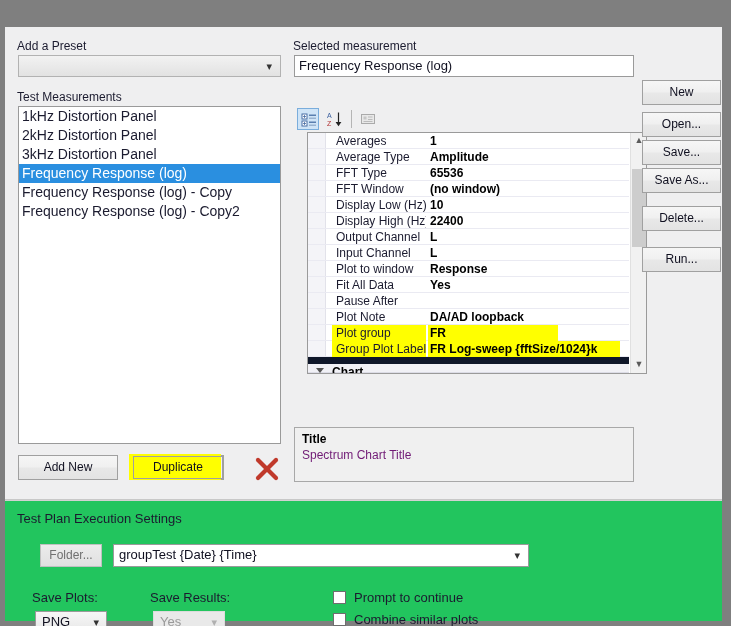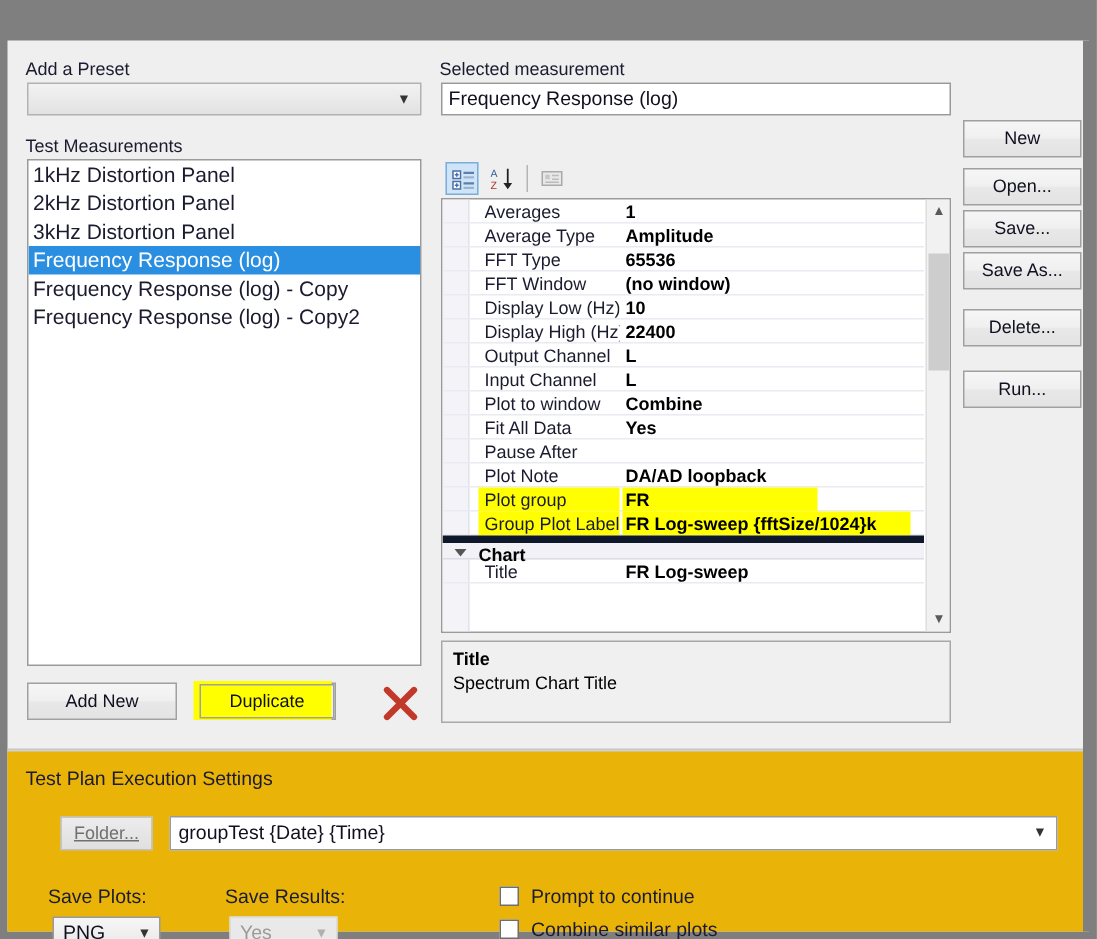--- a/index.html
+++ b/index.html
@@ -244,22 +244,22 @@
     position: absolute;
     left: 56px; top: 3px;
     width: 1px; height: 18px;
     background: #b5b5b5;
   }
   .pgicon { position: absolute; left: 3px; top: 3px; width: 16px; height: 16px; }
 
   
   #propgrid {
     position: absolute;
-    left: 289px; top: 105px;
-    width: 340px; height: 290px;
+    left: 302px; top: 105px;
+    width: 340px; height: 242px;
     background: #fff;
     border: 1px solid #9a9a9a;
     box-sizing: border-box;
     overflow: hidden;
   }
   #pg-leftcol {
     position: absolute;
     left: 0; top: 0;
     width: 18px; height: 100%;
     background: #f4f4f8;
@@ -313,21 +313,21 @@
     color: #000;
   }
   .pg-row.category .expander {
     position: absolute;
     left: 8px; top: 4px;
     width: 0; height: 0;
     border-left: 4px solid transparent;
     border-right: 4px solid transparent;
     border-top: 5px solid #555;
   }
-  .pg-row.toprule { border-top: 5px solid #0f172a; }
+  .pg-row.toprule { border-top: 7px solid #0f172a; }
 
   
   #pg-scroll {
     position: absolute;
     right: 0; top: 0;
     width: 16px; height: 100%;
     background: #f1f1f1;
     border-left: 1px solid #e0e0e0;
     box-sizing: border-box;
   }
@@ -361,21 +361,21 @@
     position: absolute;
     left: 7px; top: 4px;
     font-size: 12px;
     font-weight: bold;
     color: #000;
   }
   #desc-body {
     position: absolute;
     left: 7px; top: 20px;
     font-size: 12px;
-    color: #000000;
+    color: #701a75;
   }
 
   
   .sidebtn {
     position: absolute;
     left: 637px;
     width: 79px; height: 25px;
     line-height: 23px;
   }
   #sb-new { top: 53px; }
@@ -397,39 +397,38 @@
     position: absolute;
     left: 0; top: 472px;
     width: 721px; height: 1px;
     background: #c8c8c8;
   }
   #exec-panel {
     position: absolute;
     left: 0; top: 473px;
     width: 721px;
     height: 121px;
-    background: #eab308;
+    background: #22c55e;
     border-top: 1px solid #d2d2d2;
     box-sizing: border-box;
   }
   #lbl-exec { left: 12px; top: 10px; font-size: 13px; }
 
   #btn-folder {
     left: 35px; top: 43px;
     width: 62px; height: 23px;
     line-height: 21px;
     color: #707070;
     background: linear-gradient(to bottom, #ececec 0%, #e6e6e6 50%, #e0e0e0 100%);
     border: 1px solid #c0c0c0;
-    text-decoration: underline;
   }
   #folder-combo {
     position: absolute;
     left: 108px; top: 43px;
-    width: 592px; height: 23px;
+    width: 416px; height: 23px;
     background: #fff;
     border: 1px solid #9a9a9a;
     box-sizing: border-box;
   }
   #folder-combo .val {
     position: absolute;
     left: 5px; top: 2px;
     font-size: 13px;
     color: #101020;
   }
@@ -609,21 +608,21 @@
           <div class="pval">L</div>
         </div>
 
         <div class="pg-row">
           <div class="pname">Input Channel</div>
           <div class="pval">L</div>
         </div>
 
         <div class="pg-row">
           <div class="pname">Plot to window</div>
-          <div class="pval">Combine</div>
+          <div class="pval">Response</div>
         </div>
 
         <div class="pg-row">
           <div class="pname">Fit All Data</div>
           <div class="pval">Yes</div>
         </div>
 
 
         <div class="pg-row">
           <div class="pname">Pause After</div>

